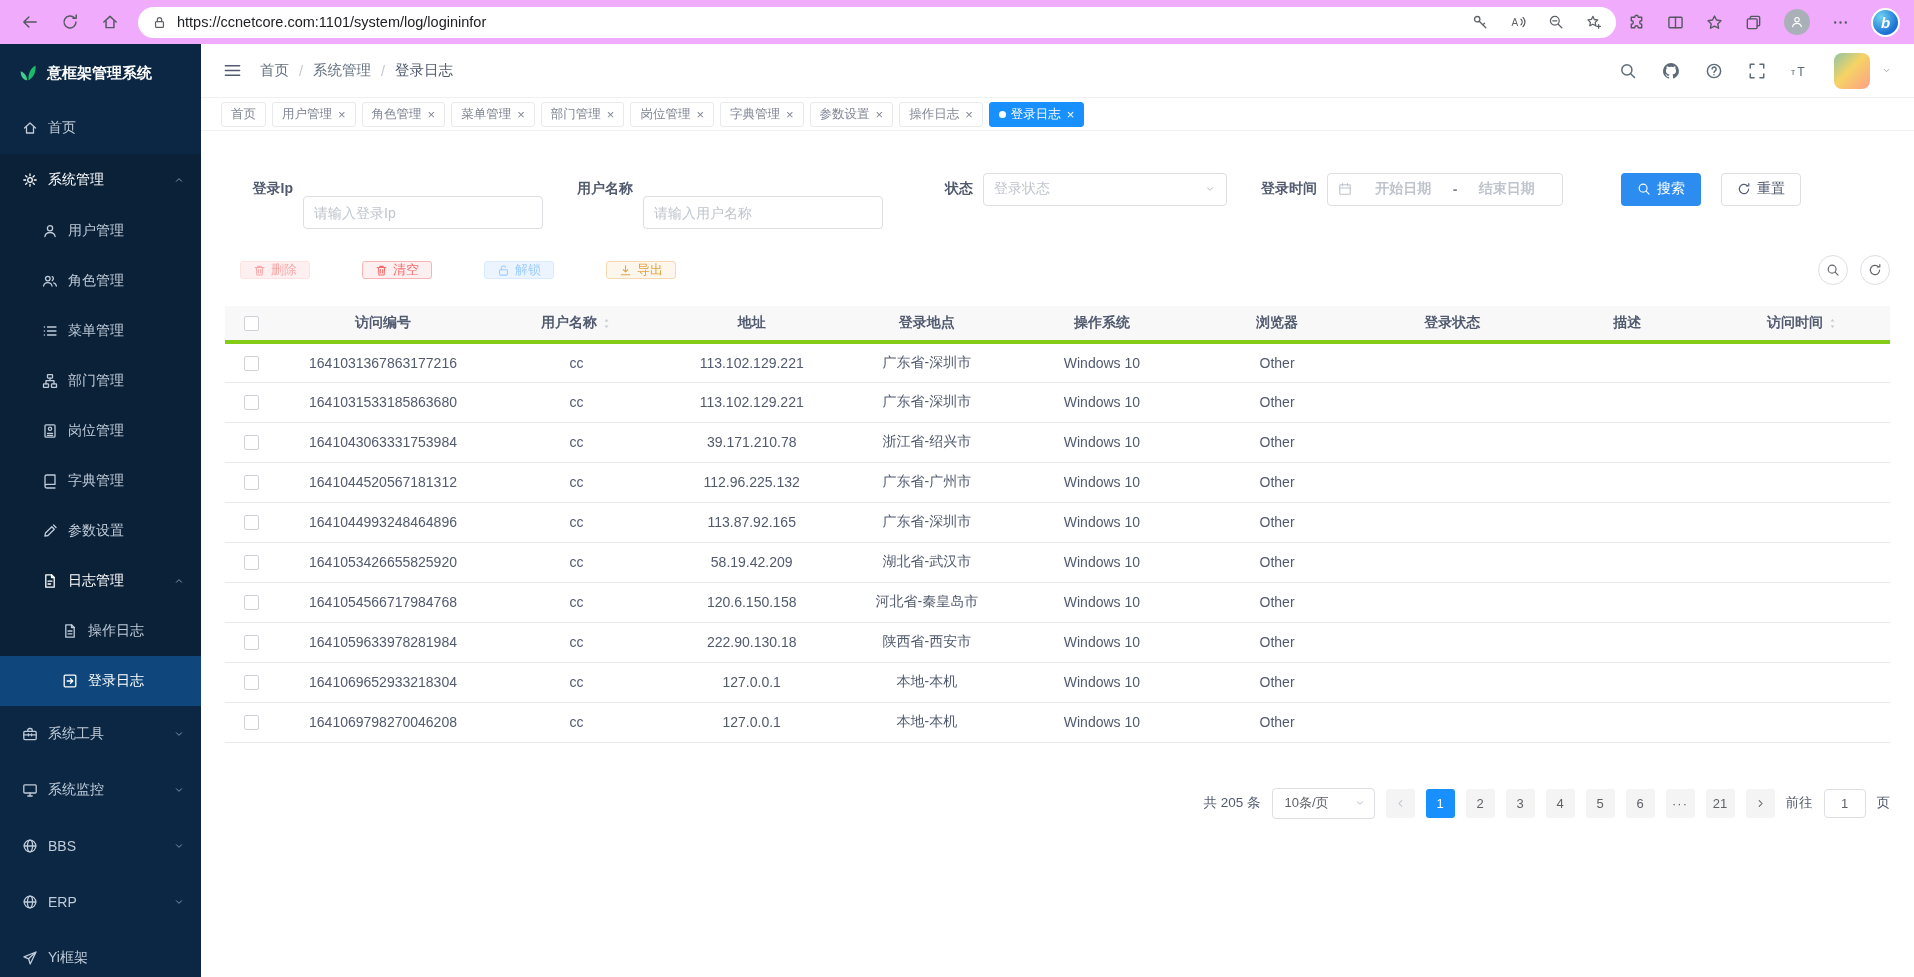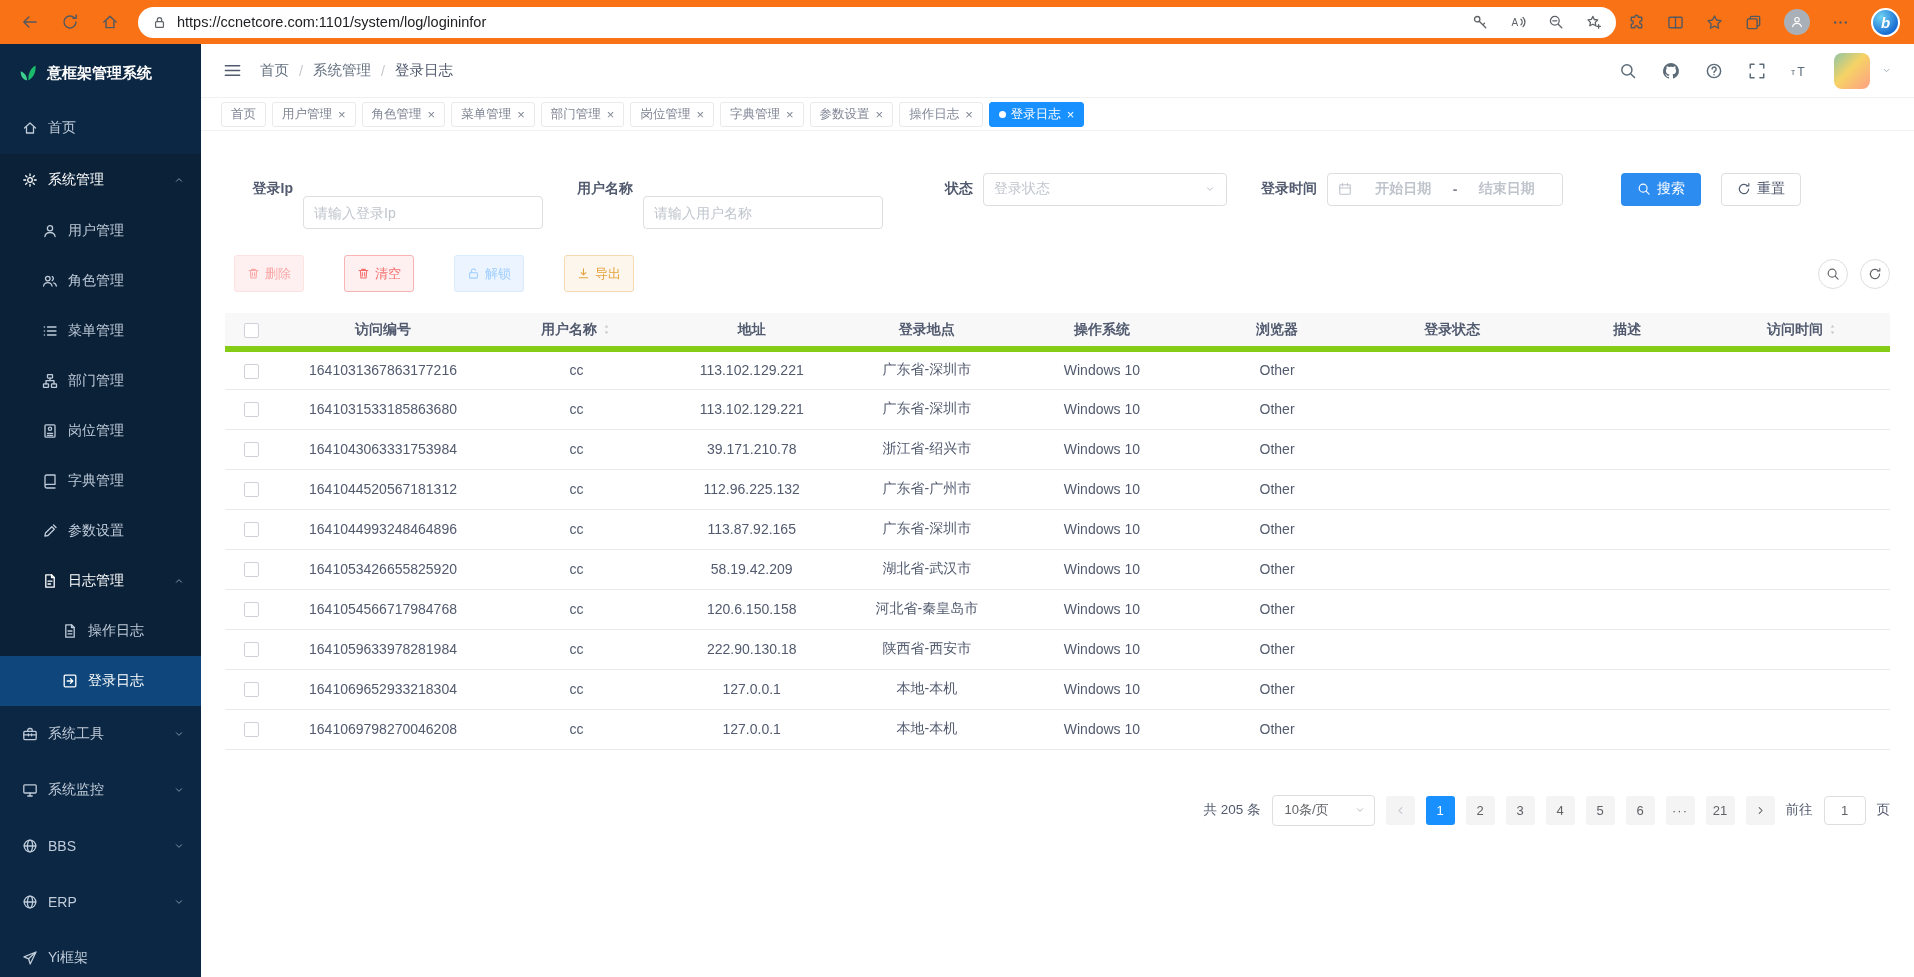--- a/index.html
+++ b/index.html
@@ -3,21 +3,21 @@
 <meta charset="utf-8">
 <style>
   *{margin:0;padding:0;box-sizing:border-box;}
   html,body{width:1914px;height:977px;overflow:hidden;}
   body{font-family:"Liberation Sans","DejaVu Sans",sans-serif;background:#fff;font-size:14px;color:#515a6e;}
   .icon{display:inline-flex;align-items:center;justify-content:center;line-height:1;}
   .icon svg{display:block;}
   button{font-family:inherit;}
 
   
-  .browser-bar{height:44px;background:#f97316;display:flex;align-items:center;padding:0 14px;color:#54585f;}
+  .browser-bar{height:44px;background:#f0abfc;display:flex;align-items:center;padding:0 14px;color:#54585f;}
   .b-nav{display:flex;align-items:center;gap:8px;font-size:18px;}
   .nav-btn{width:32px;height:32px;border-radius:50%;}
   .url-pill{flex:1;height:31px;background:#fff;border-radius:16px;display:flex;align-items:center;padding:0 14px;gap:10px;margin:0 12px;min-width:0;}
   .pill-lock{font-size:15px;color:#5f6368;}
   .url-text{flex:1;color:#202124;font-size:14.5px;white-space:nowrap;overflow:hidden;}
   .pill-icons{display:flex;align-items:center;gap:22px;font-size:16px;color:#5f6368;}
   .b-actions{display:flex;align-items:center;gap:22px;font-size:17px;color:#54585f;}
   .profile-circle{width:26px;height:26px;border-radius:50%;background:#aab0b8;color:#fff;display:flex;align-items:center;justify-content:center;font-size:14px;}
   .bing-btn{width:29px;height:29px;border-radius:50%;background:radial-gradient(circle at 32% 28%,#6fd3f2,#1a6fd4 70%);border:2px solid #fff;color:#fff;font-weight:bold;font-style:italic;display:flex;align-items:center;justify-content:center;font-size:15px;}
 
@@ -67,32 +67,32 @@
   .f-range .cal{font-size:14px;color:#bfc4cc;margin-right:2px;}
   .f-range .ph{flex:1;text-align:center;}
   .range-sep{color:#808695;}
   .btn{height:33px;border-radius:4px;display:inline-flex;align-items:center;gap:6px;padding:0 15px;font-size:14px;border:1px solid transparent;cursor:pointer;background:#fff;white-space:nowrap;}
   .btn .icon{font-size:14px;}
   .btn-primary{background:#2d8cf0;color:#fff;margin-left:36px;}
   .btn-default{border-color:#dcdee2;color:#515a6e;margin-left:20px;}
 
   
   .toolbar{display:flex;align-items:center;gap:22px;margin-top:17px;}
-  .btn-sm{height:37px;padding:0 12px;font-size:13px;border-radius:3px;gap:5px;margin:9px;}
+  .btn-sm{height:18px;padding:0 12px;font-size:13px;border-radius:3px;gap:5px;margin:15px;}
   .btn-sm .icon{font-size:13px;}
   .btn-del{background:#fef0f0;border-color:#fde2e2;color:#f9a7a7;cursor:not-allowed;}
   .btn-clear{background:#fef0f0;border-color:#f8b4b4;color:#f56c6c;}
   .btn-unlock{background:#ecf5ff;border-color:#d9ecff;color:#9fcdff;cursor:not-allowed;}
   .btn-export{background:#fdf6ec;border-color:#f5dab1;color:#e6a23c;}
   .toolbar-right{margin-left:auto;display:flex;gap:12px;}
   .circle-btn{width:30px;height:30px;border-radius:50%;border:1px solid #dcdee2;display:flex;align-items:center;justify-content:center;color:#606266;font-size:14px;background:#fff;cursor:pointer;}
 
   
   .log-table{width:100%;border-collapse:collapse;table-layout:fixed;margin-top:12px;}
-  .log-table th{background:#f8f8f9;height:36px;font-size:14px;color:#515a6e;font-weight:bold;border-bottom:6px solid #84cc16;text-align:center;white-space:nowrap;}
+  .log-table th{background:#f8f8f9;height:36px;font-size:14px;color:#515a6e;font-weight:bold;border-bottom:4px solid #84cc16;text-align:center;white-space:nowrap;}
   .log-table th:first-child{width:52px;}
   .log-table th:nth-child(2){width:212px;}
   .log-table td{height:40px;border-bottom:1px solid #e8eaec;font-size:14px;color:#515a6e;text-align:center;overflow:hidden;white-space:nowrap;text-overflow:ellipsis;}
   .checkbox{display:inline-block;width:15px;height:15px;border:1px solid #cfd3d9;border-radius:2px;background:#fff;vertical-align:middle;cursor:pointer;}
   .th-inner{display:inline-flex;align-items:center;gap:4px;}
   .sort{font-size:11px;color:#c5c8ce;}
 
   
   .pagination{display:flex;align-items:center;justify-content:flex-end;gap:11px;margin-top:45px;font-size:13.5px;color:#515a6e;}
   .page-size{width:103px;height:31px;border:1px solid #dcdee2;border-radius:4px;display:flex;align-items:center;justify-content:space-between;padding:0 8px 0 12px;color:#606266;background:#fff;cursor:pointer;font-size:13px;}

